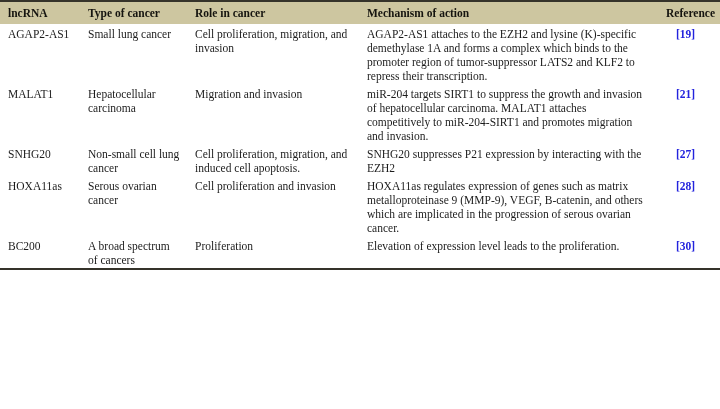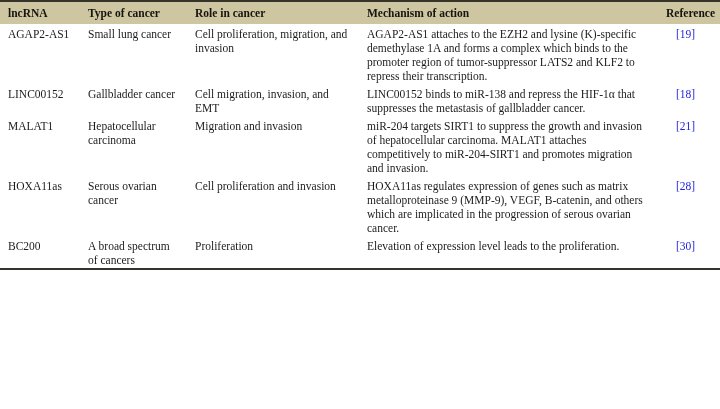--- a/index.html
+++ b/index.html
@@ -56,20 +56,21 @@
     line-height: 14px;
     padding: 3px 6px 1px 8px;
   }
   tbody td.ref {
     text-align: center;
     padding: 3px 6px 1px 0;
   }
   .reflink {
     color: var(--link-blue);
     cursor: pointer;
+    font-weight: bold;
   }
 </style>
 </head>
 <body>
 
 <div class="page">
   <table class="lncrna">
     <colgroup>
       <col class="c1">
         <col class="c2">
@@ -88,32 +89,32 @@
     </thead>
     <tbody id="table-body">
         <tr>
           <td>AGAP2-AS1</td>
           <td>Small lung cancer</td>
           <td>Cell proliferation, migration, and invasion</td>
           <td>AGAP2-AS1 attaches to the EZH2 and lysine (K)-specific demethylase 1A and forms a complex which binds to the promoter region of tumor-suppressor LATS2 and KLF2 to repress their transcription.</td>
           <td class="ref"><span class="reflink">[19]</span></td>
         </tr>
         <tr>
-          <td>LINC00152</td>
-          <td>Gallbladder cancer</td>
-          <td>Cell migration, invasion, and EMT</td>
-          <td>LINC00152 binds to miR-138 and repress the HIF-1α that suppresses the metastasis of gallbladder cancer.</td>
-          <td class="ref"><span class="reflink">[18]</span></td>
-        </tr>
-        <tr>
           <td>MALAT1</td>
           <td>Hepatocellular carcinoma</td>
           <td>Migration and invasion</td>
           <td>miR-204 targets SIRT1 to suppress the growth and invasion of hepatocellular carcinoma. MALAT1 attaches competitively to miR-204-SIRT1 and promotes migration and invasion.</td>
           <td class="ref"><span class="reflink">[21]</span></td>
+        </tr>
+        <tr>
+          <td>SNHG20</td>
+          <td>Non-small cell lung cancer</td>
+          <td>Cell proliferation, migration, and induced cell apoptosis.</td>
+          <td>SNHG20 suppresses P21 expression by interacting with the EZH2</td>
+          <td class="ref"><span class="reflink">[27]</span></td>
         </tr>
         <tr>
           <td>HOXA11as</td>
           <td>Serous ovarian cancer</td>
           <td>Cell proliferation and invasion</td>
           <td>HOXA11as regulates expression of genes such as matrix metalloproteinase 9 (MMP-9), VEGF, B-catenin, and others which are implicated in the progression of serous ovarian cancer.</td>
           <td class="ref"><span class="reflink">[28]</span></td>
         </tr>
         <tr>
           <td>BC200</td>

